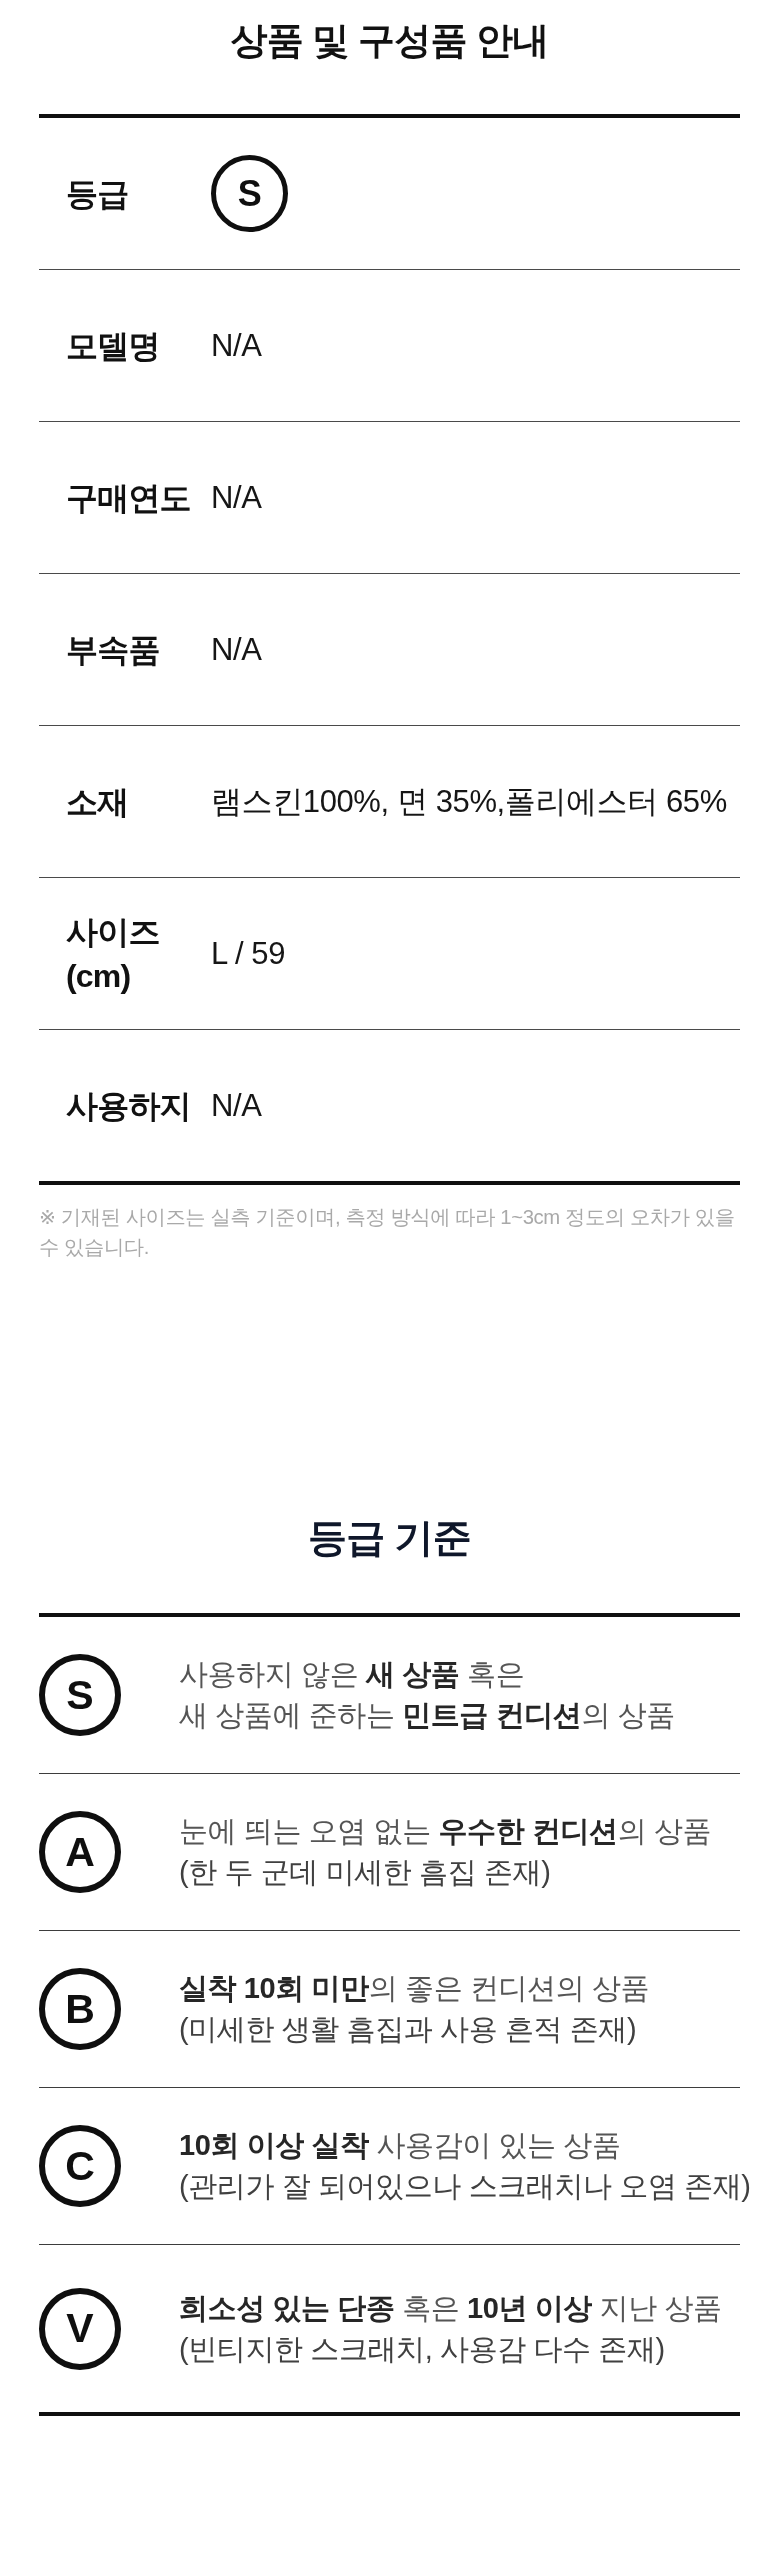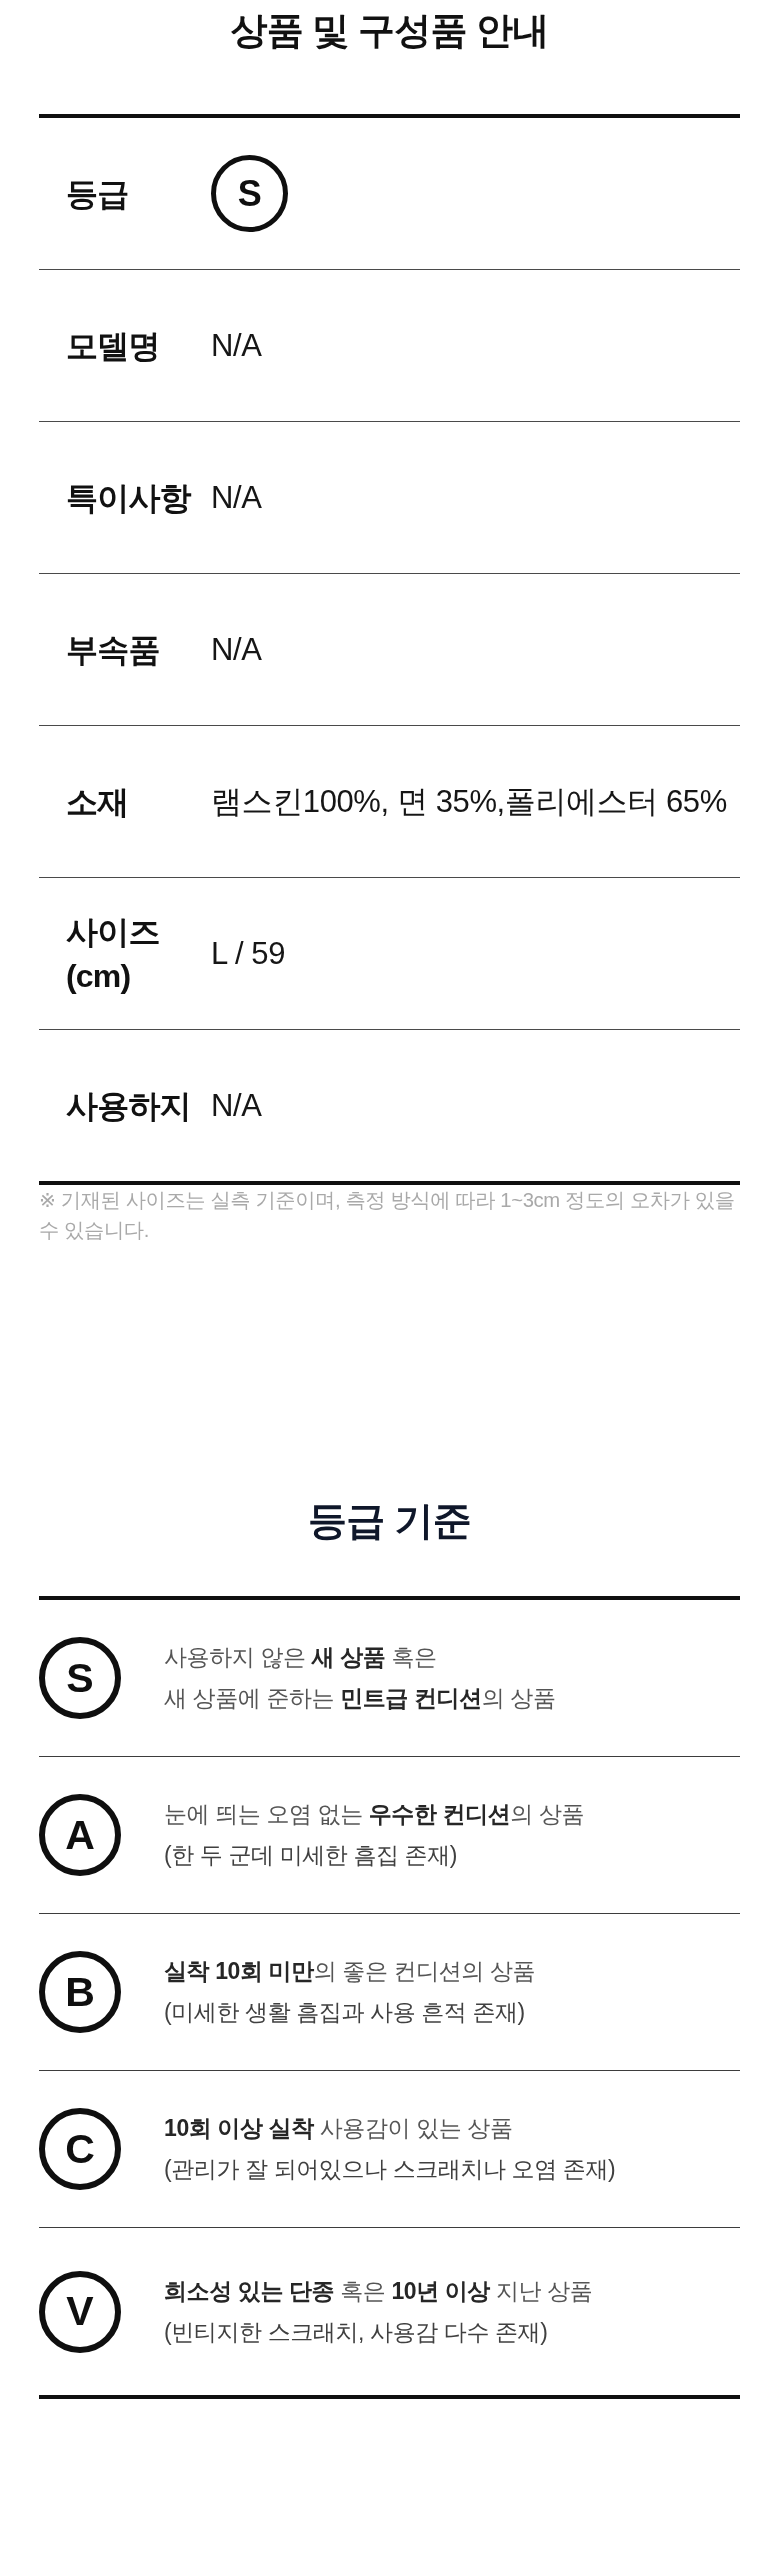--- a/index.html
+++ b/index.html
@@ -16,21 +16,21 @@
   }
   .content {
     width: 701px;
     margin-left: 39px;
   }
 
   
   .page-title {
     box-sizing: border-box;
     height: 114px;
-    padding-top: 5px;
+    padding-top: 15px;
     text-align: center;
     font-size: 37px;
     line-height: 52px;
     font-weight: 700;
     letter-spacing: -0.8px;
     color: #111111;
   }
   .info-table {
     border-top: 4.7px solid #0f0f0f;
     border-bottom: 4.7px solid #0f0f0f;
@@ -68,20 +68,21 @@
     border: 5.5px solid #0f0f0f;
     border-radius: 50%;
     display: flex;
     align-items: center;
     justify-content: center;
     font-size: 36px;
     font-weight: 700;
     color: #0f0f0f;
   }
   .footnote {
+    margin-top: 17px;
     width: 701px;
     font-size: 20.3px;
     line-height: 30px;
     letter-spacing: -0.4px;
     color: #a9a9a9;
   }
 
   
   .grade-title {
     margin-top: 250px;
@@ -116,22 +117,22 @@
     border-radius: 50%;
     display: flex;
     align-items: center;
     justify-content: center;
     font-size: 41px;
     font-weight: 700;
     color: #0f0f0f;
     flex-shrink: 0;
   }
   .grade-text {
-    margin-left: 43px;
-    font-size: 23px;
+    margin-left: 58px;
+    font-size: 29px;
     line-height: 41px;
     letter-spacing: -0.4px;
     color: #555555;
   }
   .grade-line { white-space: nowrap; }
   .grade-line .seg-bold {
     font-weight: 700;
     color: #262626;
   }
   .grade-line.muted { color: #404040; }
@@ -151,21 +152,21 @@
         <div class="badge-s1">S</div>
       </div>
     </div>
 
     <div class="info-row">
       <div class="info-label">모델명</div>
       <div class="info-value">N/A</div>
     </div>
 
     <div class="info-row">
-      <div class="info-label">특이사항</div>
+      <div class="info-label">구매연도</div>
       <div class="info-value">N/A</div>
     </div>
 
     <div class="info-row">
       <div class="info-label">부속품</div>
       <div class="info-value">N/A</div>
     </div>
 
 
     <div class="info-row">

